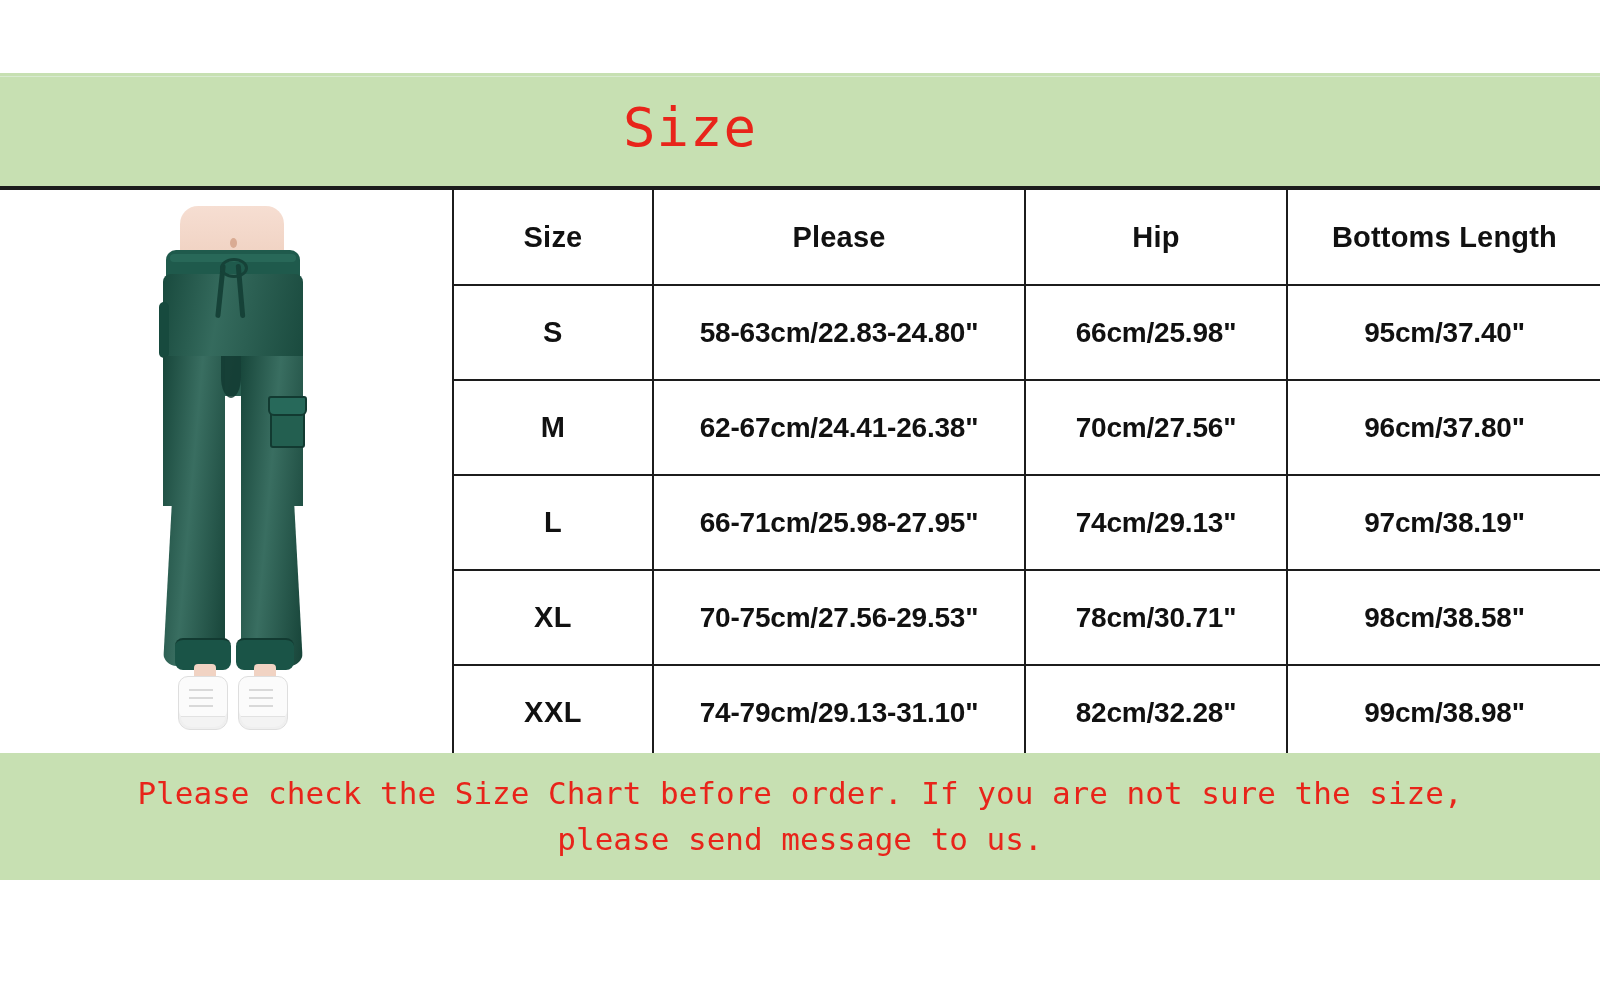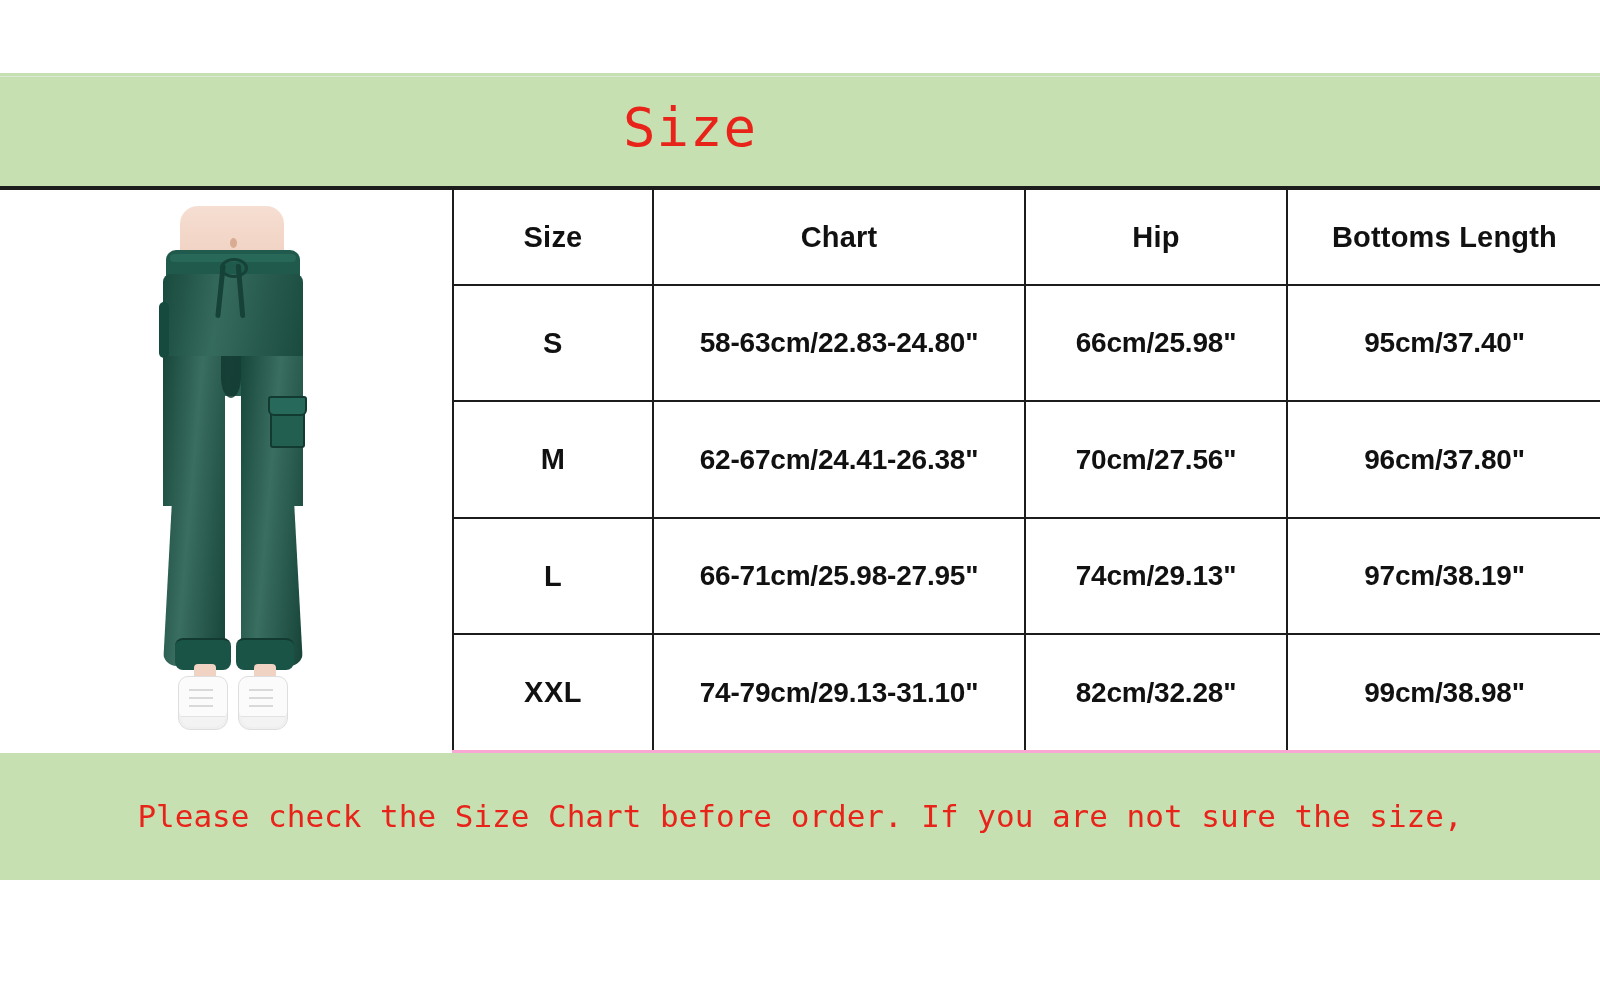--- a/index.html
+++ b/index.html
@@ -382,21 +382,21 @@
     <table class="chart-table">
       <colgroup>
         <col class="col-size">
         <col class="col-waist">
         <col class="col-hip">
         <col class="col-length">
       </colgroup>
       <thead>
         <tr>
           <th class="hdr-cell">Size</th>
-          <th class="hdr-cell">Chart</th>
+          <th class="hdr-cell">Please</th>
           <th class="hdr-cell">Hip</th>
           <th class="hdr-cell">Bottoms Length</th>
         </tr>
       </thead>
       <tbody>
         <tr>
           <td class="row-cell size-cell">S</td>
           <td class="row-cell">58-63cm/22.83-24.80"</td>
           <td class="row-cell">66cm/25.98"</td>
           <td class="row-cell">95cm/37.40"</td>
@@ -407,28 +407,35 @@
           <td class="row-cell">70cm/27.56"</td>
           <td class="row-cell">96cm/37.80"</td>
         </tr>
         <tr>
           <td class="row-cell size-cell">L</td>
           <td class="row-cell">66-71cm/25.98-27.95"</td>
           <td class="row-cell">74cm/29.13"</td>
           <td class="row-cell">97cm/38.19"</td>
         </tr>
         <tr>
+          <td class="row-cell size-cell">XL</td>
+          <td class="row-cell">70-75cm/27.56-29.53"</td>
+          <td class="row-cell">78cm/30.71"</td>
+          <td class="row-cell">98cm/38.58"</td>
+        </tr>
+        <tr>
           <td class="row-cell size-cell">XXL</td>
           <td class="row-cell">74-79cm/29.13-31.10"</td>
           <td class="row-cell">82cm/32.28"</td>
           <td class="row-cell">99cm/38.98"</td>
         </tr>
       </tbody>
     </table>
   </div>
 
   <div class="footer-band">
     <div class="footer-line">Please check the Size Chart before order. If you are not sure the size,</div>
+    <div class="footer-line">please send message to us.</div>
   </div>
 
   <div class="bottom-gutter"></div>
 
 </div>
 
 </body></html>

